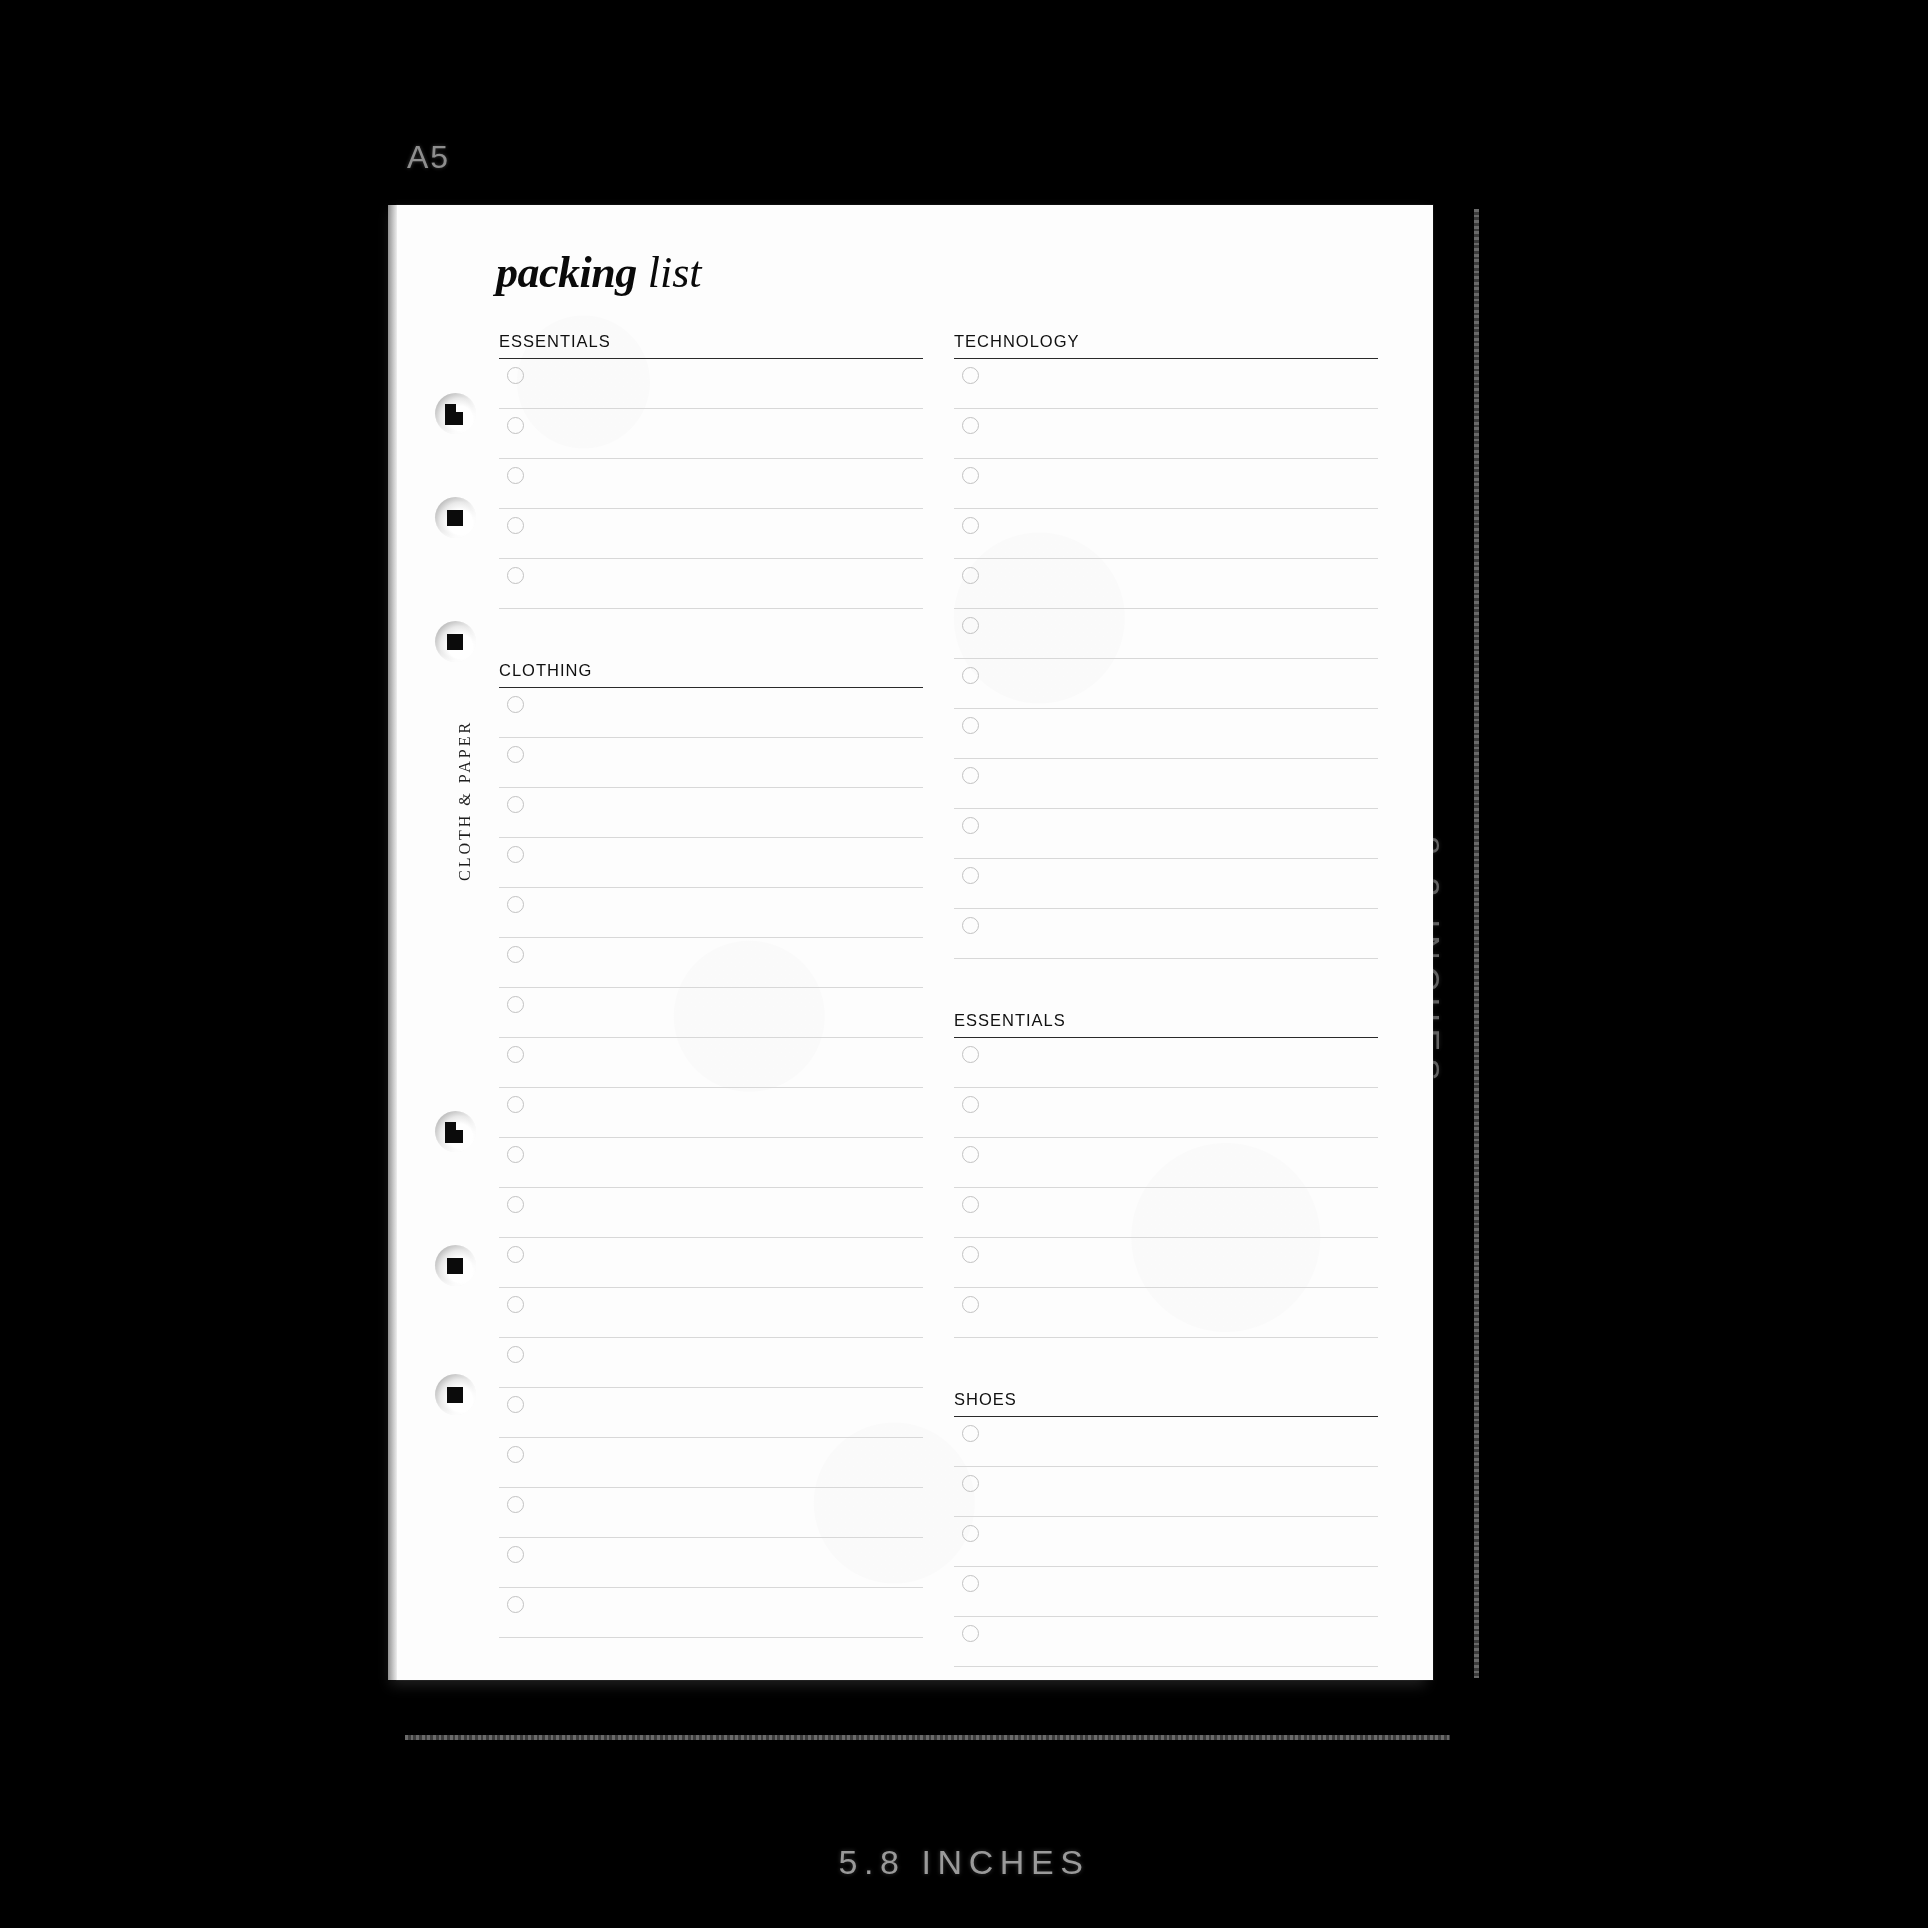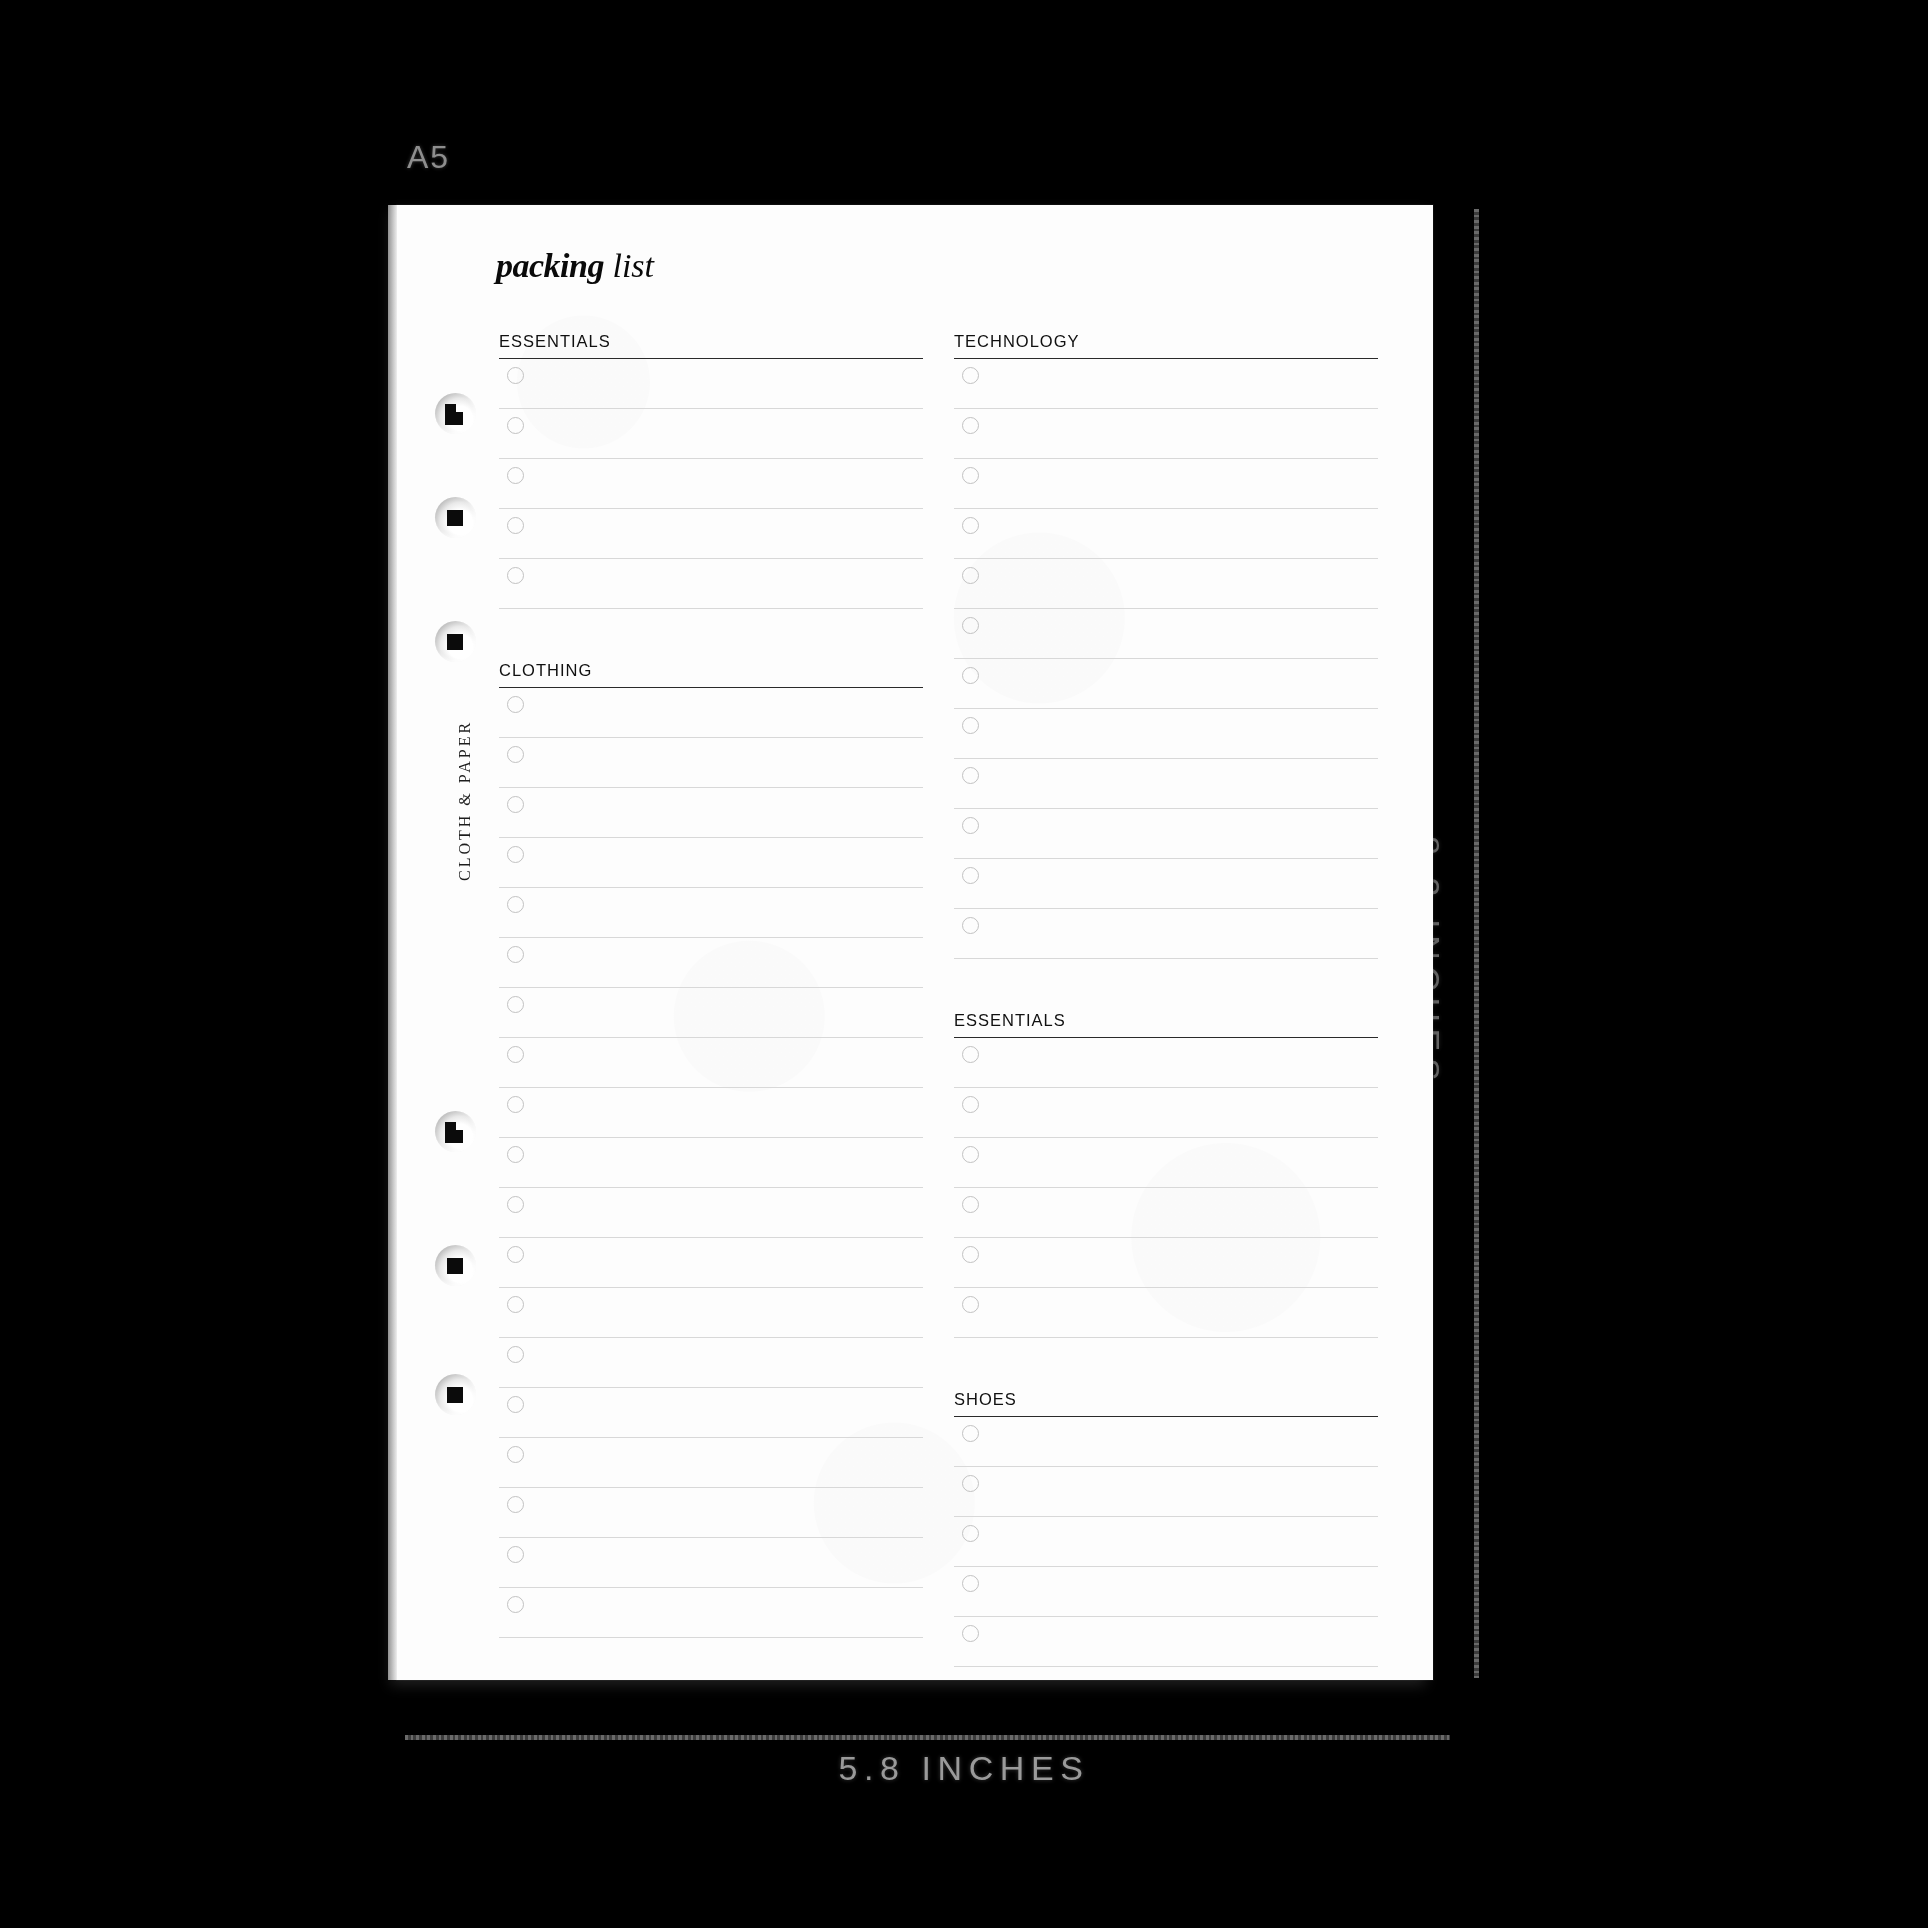--- a/index.html
+++ b/index.html
@@ -61,21 +61,21 @@
     position: absolute;
     color: #9a9a9a;
     font-family: "Liberation Sans", sans-serif;
     font-size: 34px;
     letter-spacing: 6.6px;
     text-shadow: 0 0 4.7px rgba(255,255,255,0.22);
     user-select: none;
   }
   .measure-bottom {
     left: 0;
-    top: 1749px;
+    top: 1843px;
     width: 1928px;
     text-align: center;
   }
   .measure-right {
     left: 1447px;
     top: 836px;
     transform: rotate(90deg);
     transform-origin: left top;
     white-space: nowrap;
   }
@@ -159,21 +159,21 @@
     transform-origin: left top;
     user-select: none;
   }
 
   
   .title {
     position: absolute;
     left: 496px;
     top: 247px;
     font-family: "Liberation Serif", serif;
-    font-size: 34px;
+    font-size: 44px;
     color: #0a0a0a;
     white-space: nowrap;
   }
   .title .bold  { font-weight: 700; font-style: italic; letter-spacing: -0.5px; }
   .title .light { font-weight: 400; font-style: italic; letter-spacing: 0px; }
 
   
   .col {
     position: absolute;
     width: 430px;

